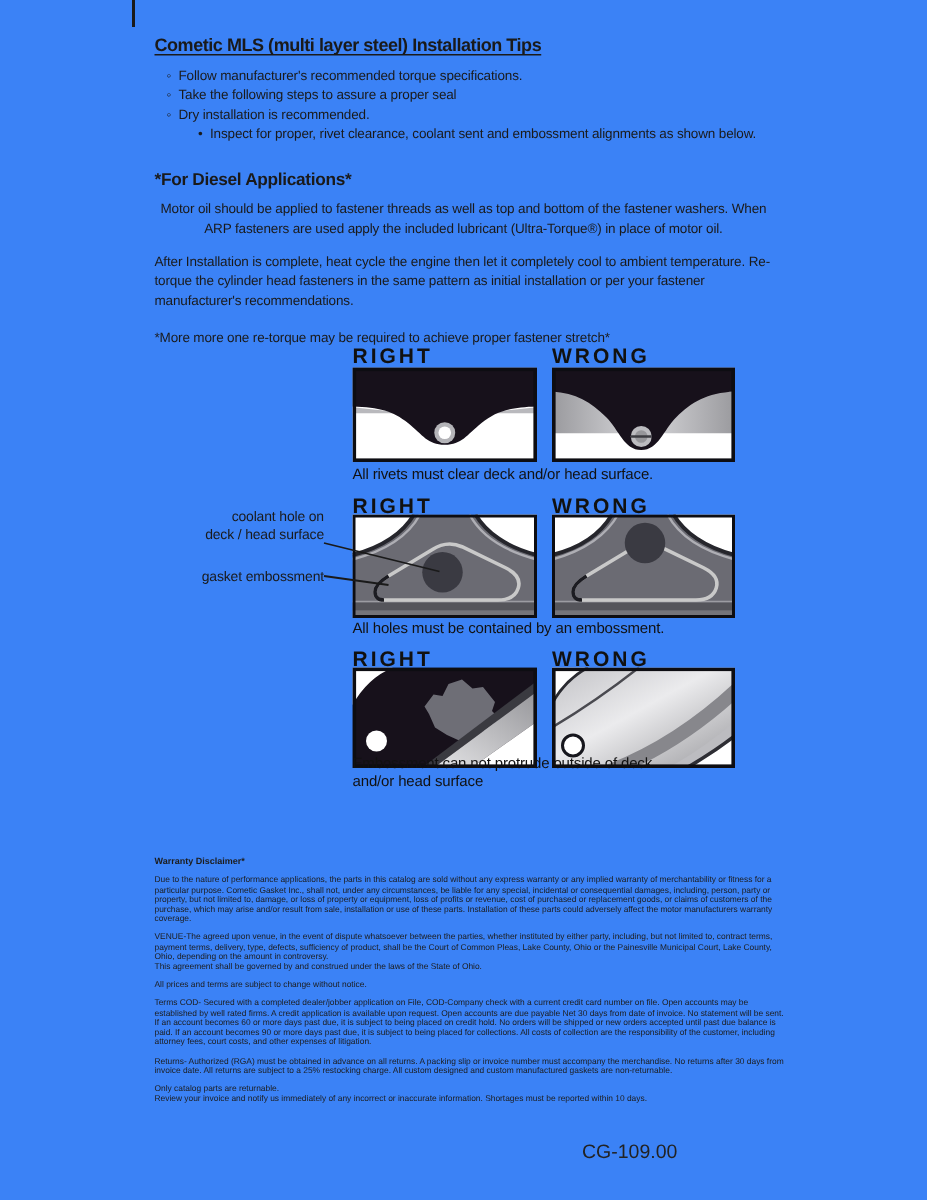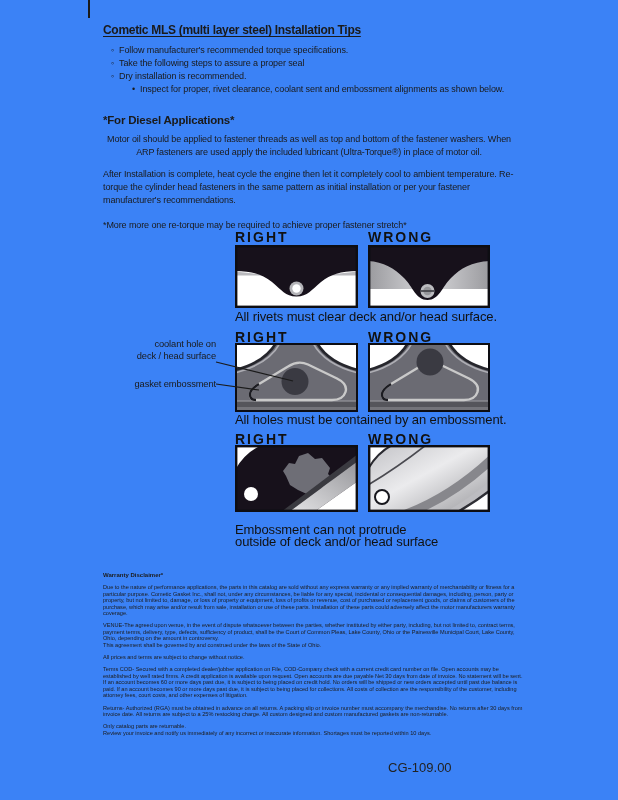--- a/index.html
+++ b/index.html
@@ -12,21 +12,21 @@
   .bullets{left:111px;top:44px;width:440px;font-size:9px;letter-spacing:-0.1px;}
   .bullet-line{display:flex;align-items:baseline;height:13px;line-height:13px;}
   .bullet-line.lvl2{padding-left:21px;}
   .marker{width:8px;flex:0 0 8px;}
   .bullet-line.lvl1 .marker::before{content:"\25E6";font-size:9px;}
   .bullet-line.lvl2 .marker::before{content:"\2022";font-size:9px;}
   .diesel{left:103px;top:114px;width:412px;font-size:9px;letter-spacing:-0.1px;line-height:13px;}
   .diesel h2{font-size:11.5px;letter-spacing:-0.2px;margin:0 0 6px 0;}
   .diesel p{margin:0 0 11px 0;}
   .dg-label{top:0;font-size:14px;font-weight:bold;letter-spacing:2px;text-align:left;color:#111;}
-  .caption{font-size:13px;letter-spacing:-0.1px;line-height:12px;color:#111;}
+  .caption{font-size:10px;letter-spacing:-0.1px;line-height:12px;color:#111;}
   .ann-labels{left:112px;top:339px;width:104px;text-align:right;font-size:9.3px;
               letter-spacing:-0.1px;line-height:11.5px;}
   .ann-gap{margin-top:17px;}
   .box{position:absolute;}
   .warranty{left:103px;top:572px;width:420px;font-size:5.6px;line-height:6.4px;color:#1c1c1c;}
   .warranty h3{font-size:6px;margin:0 0 6px 0;}
   .warranty p{margin:0 0 6px 0;white-space:pre-line;}
   .footer-code{left:388px;top:760px;font-size:13px;color:#222;}
   svg{display:block;}
 </style>
@@ -193,21 +193,21 @@
       <path d="M78,70 Q102,57 124,38" stroke="#bcbcc0" stroke-width="6" fill="none"></path>
       <path d="M86,69 Q106,58 124,44" stroke="#2e2e34" stroke-width="2.4" fill="none"></path>
       <path d="M24,0 L0,0 L0,24 Q9,8 24,0 Z" fill="#ffffff"></path>
       <path d="M24,0 Q9,8 0,24" stroke="#2a2a30" stroke-width="2" fill="none"></path>
       <path d="M58,0 Q30,22 0,40" stroke="#4a4a50" stroke-width="1.6" fill="none"></path>
       <circle cx="14" cy="52" r="7" fill="#ffffff" stroke="#17171d" stroke-width="2"></circle>
       <rect x="1.2" y="1.2" width="119.6" height="64.6" fill="none" stroke="#0d0d12" stroke-width="2.4"></rect>
     </svg>
   </div>
 
-  <div class="abs caption" style="left:235px;top:524px;width:215px;">Embossment can not protrude outside of deck and/or head surface</div>
+  <div class="abs caption" style="left:235px;top:504px;width:215px;">Embossment can not protrude outside of deck and/or head surface</div>
 
   <div class="abs warranty">
     <h3>Warranty Disclaimer*</h3>
     <p>Due to the nature of performance applications, the parts in this catalog are sold without any express warranty or any implied warranty of merchantability or fitness for a particular purpose.  Cometic Gasket Inc., shall not, under any circumstances, be liable for any special, incidental or consequential damages, including, person, party or property, but not limited to, damage, or loss of property or equipment, loss of profits or revenue, cost of purchased or replacement goods, or claims of customers of the purchase, which may arise and/or result from sale, installation or use of these parts.  Installation of these parts could adversely affect the motor manufacturers warranty coverage.</p>
     <p>VENUE-The agreed upon venue, in the event of dispute whatsoever between the parties, whether instituted by either party, including, but not limited to, contract terms, payment terms, delivery, type, defects, sufficiency of product, shall be the Court of Common Pleas, Lake County, Ohio or the Painesville Municipal Court, Lake County, Ohio, depending on the amount in controversy.
 This agreement shall be governed by and construed under the laws of the State of Ohio.</p>
     <p>All prices and terms are subject to change without notice.</p>
     <p>Terms COD- Secured with a completed dealer/jobber application on File, COD-Company check with a current credit card number on file.  Open accounts may be established by well rated firms.  A credit application is available upon request.  Open accounts are due payable Net 30 days from date of invoice.  No statement will be sent.  If an account becomes 60 or more days past due, it is subject to being placed on credit hold.  No orders will be shipped or new orders accepted until past due balance is paid.  If an account becomes 90 or more days past due, it is subject to being placed for collections.  All costs of collection are the responsibility of the customer, including attorney fees, court costs, and other expenses of litigation.</p>
     <p>Returns- Authorized (RGA) must be obtained in advance on all returns.  A packing slip or invoice number must accompany the merchandise.  No returns after 30 days from invoice date.  All returns are subject to a 25% restocking charge.  All custom designed and custom manufactured gaskets are non-returnable.</p>
     <p>Only catalog parts are returnable.

